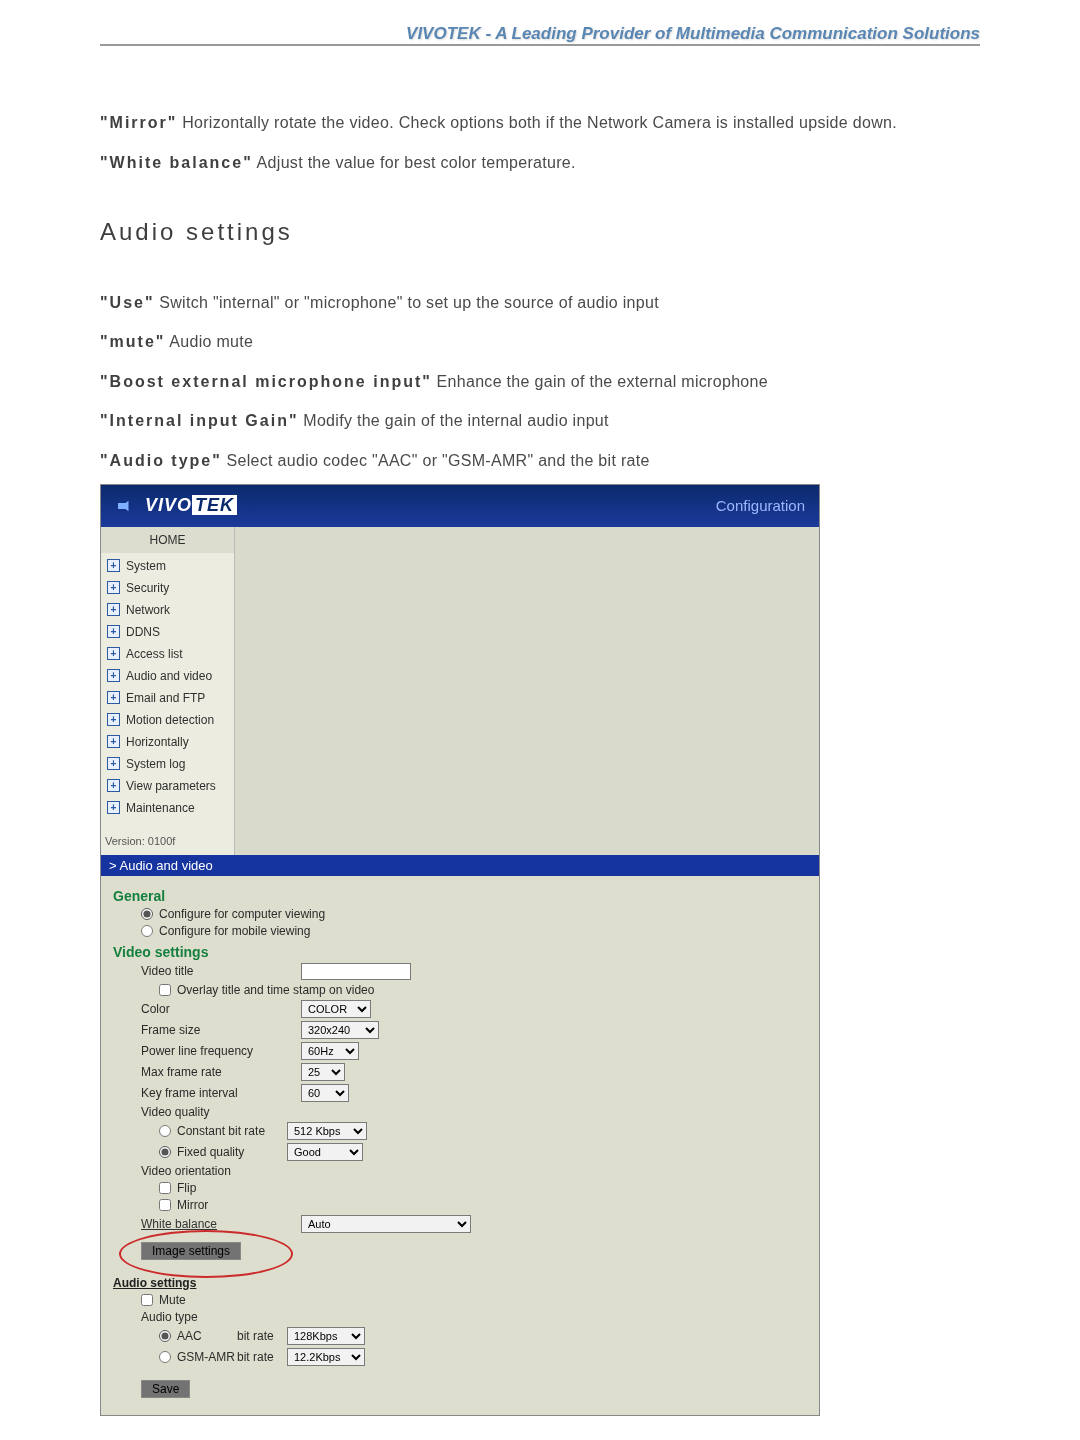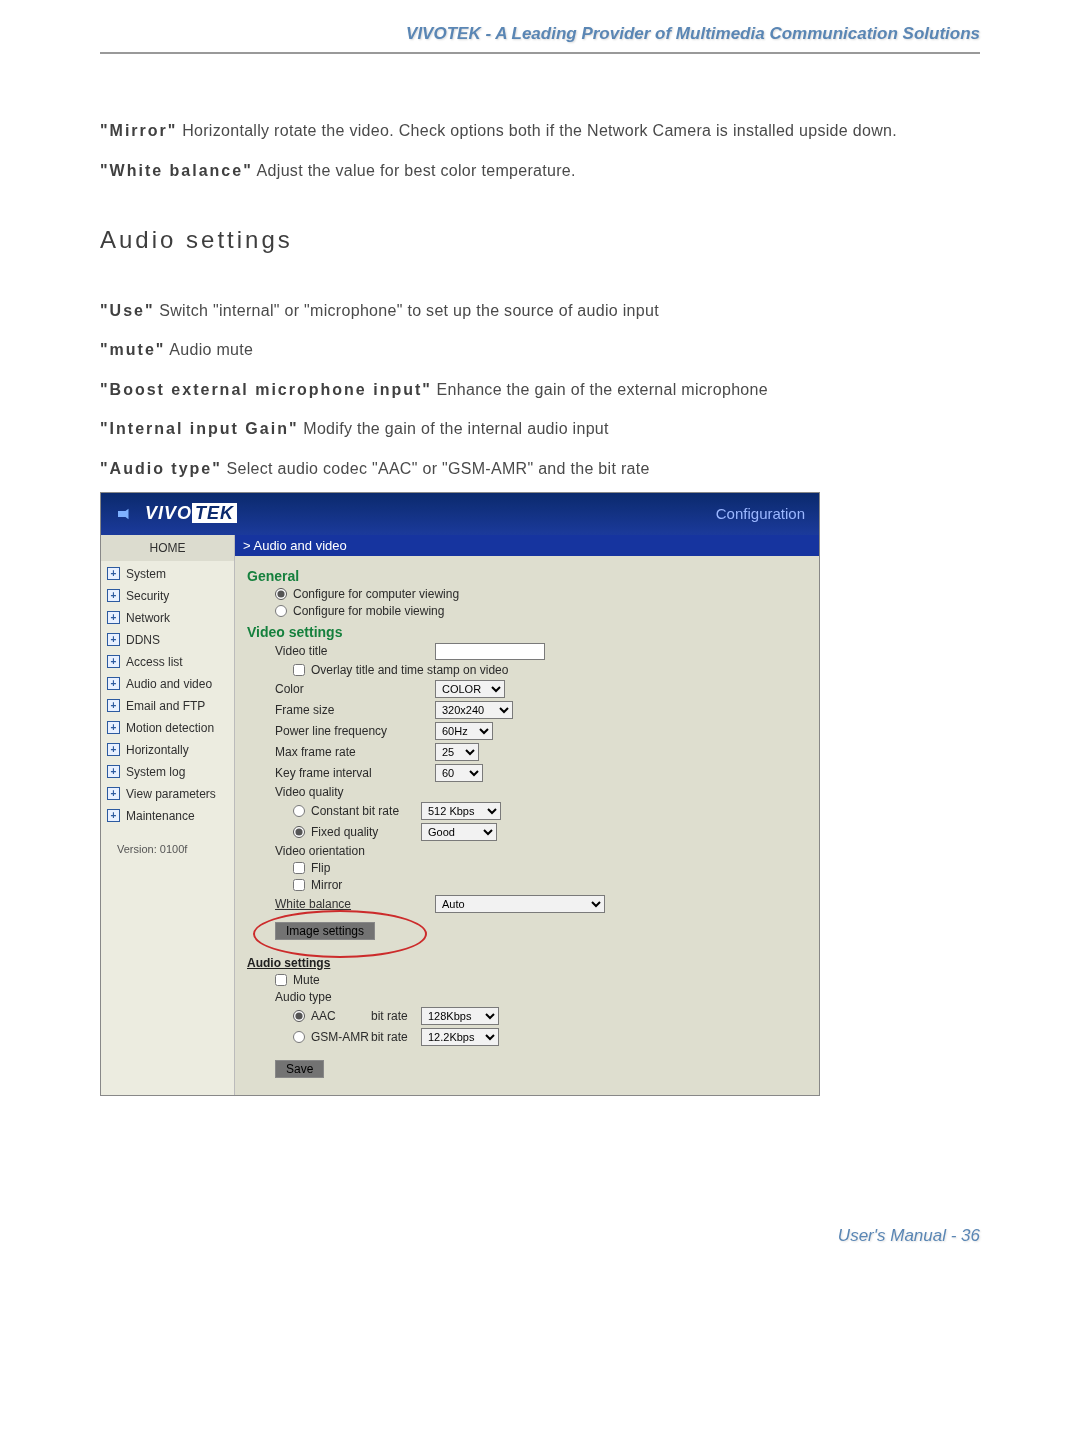--- a/index.html
+++ b/index.html
@@ -16,21 +16,20 @@
     box-sizing: border-box;
     padding: 24px 100px 40px 100px;
     position: relative;
   }
   .header-line {
     text-align: right;
     color: #5a86b4;
     font-style: italic;
     font-weight: bold;
     font-size: 17px;
-    padding-bottom: 8px;
     text-shadow: 1px 1px 2px rgba(0,0,0,0.15);
   }
   .top-hr {
     border: none;
     border-top: 2px solid #999;
     margin: 0 0 60px 0;
   }
   .body-text {
     font-size: 16px;
     line-height: 2.1;
@@ -85,20 +84,21 @@
     letter-spacing: 1px;
   }
   .ss-logo-text .vivo { color: #fff; font-style: italic; }
   .ss-logo-text .tek { background: #fff; color: #0b2a6d; padding: 0 3px; font-style: italic; }
   .ss-config {
     color: #9bb7ff;
     font-size: 15px;
   }
   .ss-body {
     display: flex;
+    flex-direction: column;
   }
   .ss-sidebar {
     width: 134px;
     background: #ecece0;
     border-right: 1px solid #bbb;
     padding: 0;
     box-sizing: border-box;
   }
   .ss-side-item {
     display: flex;
@@ -125,21 +125,21 @@
     align-items: center;
     justify-content: center;
     color: #2c5aa0;
     font-size: 10px;
     line-height: 1;
     font-weight: bold;
   }
   .ss-side-version {
     font-size: 11px;
     color: #555;
-    padding: 16px 6px 8px 16px;
+    padding: 16px 6px 8px 4px;
   }
   .ss-content {
     flex: 1;
     background: #dedecf;
   }
   .ss-breadcrumb {
     background: #16349f;
     color: #fff;
     font-size: 13px;
     padding: 3px 8px;

